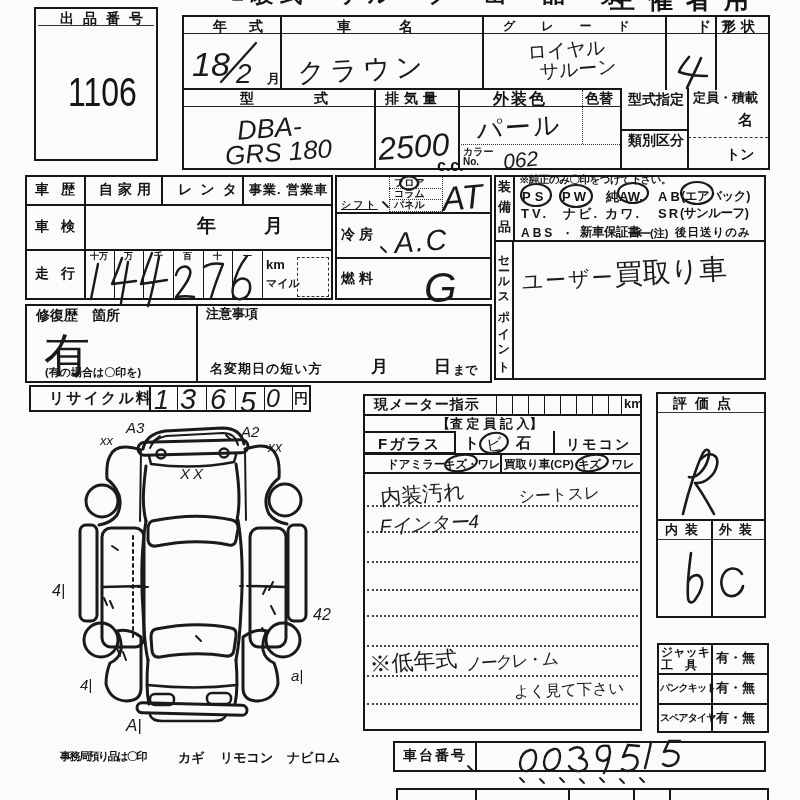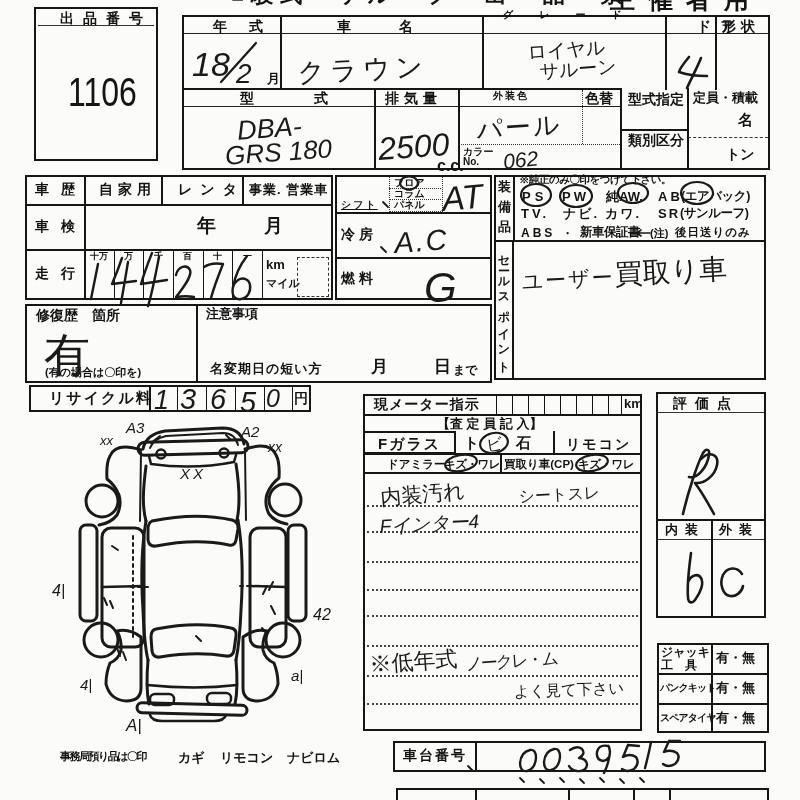--- a/index.html
+++ b/index.html
@@ -37,39 +37,39 @@
 <div style="position:absolute;left:482px;top:15px;height:73px;border-left:2.5px solid #161616"></div>
 
 <div style="position:absolute;left:665px;top:15px;height:75px;border-left:2.5px solid #161616"></div>
 
 <div style="position:absolute;left:715px;top:15px;height:75px;border-left:2px solid #161616"></div>
 
 <div class="t bold" style="left:213px;top:19px;font-size:14px;letter-spacing:22px;">年式</div>
 
 <div class="t bold" style="left:337px;top:19px;font-size:14px;letter-spacing:48px;">車名</div>
 
-<div class="t bold" style="left:503px;top:10px;font-size:10px;letter-spacing:26px;">グレード</div>
+<div class="t bold" style="left:503px;top:20px;font-size:12px;letter-spacing:26px;">グレード</div>
 
 <div class="t bold" style="left:697px;top:19px;font-size:14px;letter-spacing:9px;">ドア</div>
 
 <div class="t bold" style="left:722px;top:19px;font-size:14px;letter-spacing:5px;">形状</div>
 
 <div class="t bold" style="left:267px;top:72px;font-size:13px;">月</div>
 
 <div class="t bold" style="left:240px;top:91px;font-size:14px;letter-spacing:60px;">型式</div>
 
 <div class="t bold" style="left:385px;top:91px;font-size:14px;letter-spacing:5px;">排気量</div>
 
 <div style="position:absolute;left:374px;top:88px;height:82px;border-left:2.5px solid #161616"></div>
 
 <div style="position:absolute;left:458px;top:88px;height:82px;border-left:2.5px solid #161616"></div>
 
 <div class="t bold" style="left:437px;top:158px;font-size:16px;">c.c.</div>
 
-<div class="t bold" style="left:493px;top:91px;font-size:10px;letter-spacing:2px;text-align:right;">外装色</div>
+<div class="t bold" style="left:493px;top:91px;font-size:16px;letter-spacing:2px;text-align:right;">外装色</div>
 
 <div class="t bold" style="left:585px;top:91px;font-size:14px;">色替</div>
 
 <div style="position:absolute;left:582px;top:90px;height:54px;border-left:1.5px dotted #333"></div>
 
 <div style="position:absolute;left:459px;top:144px;width:161px;border-top:1.5px dotted #333"></div>
 
 <div class="t bold" style="left:463px;top:147px;font-size:10px;">カラー</div>
 <div class="t bold" style="left:463px;top:157px;font-size:10px;">No.</div>
 

